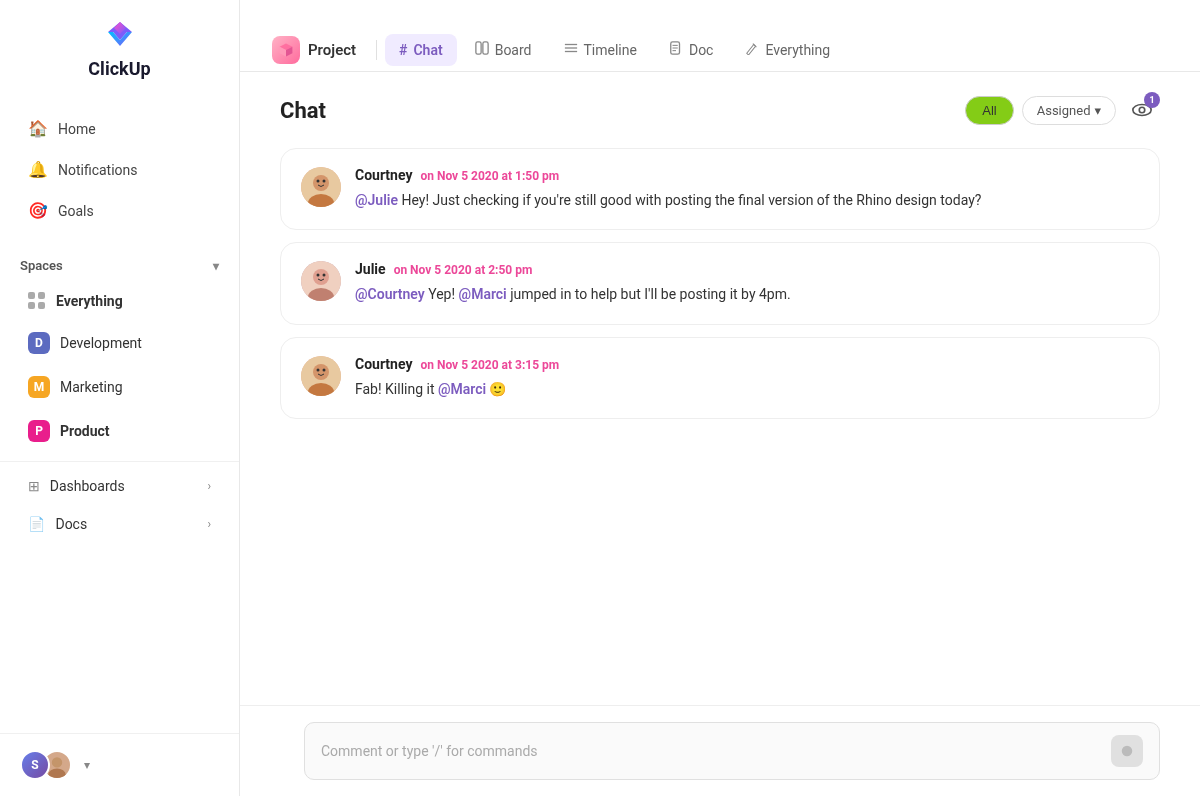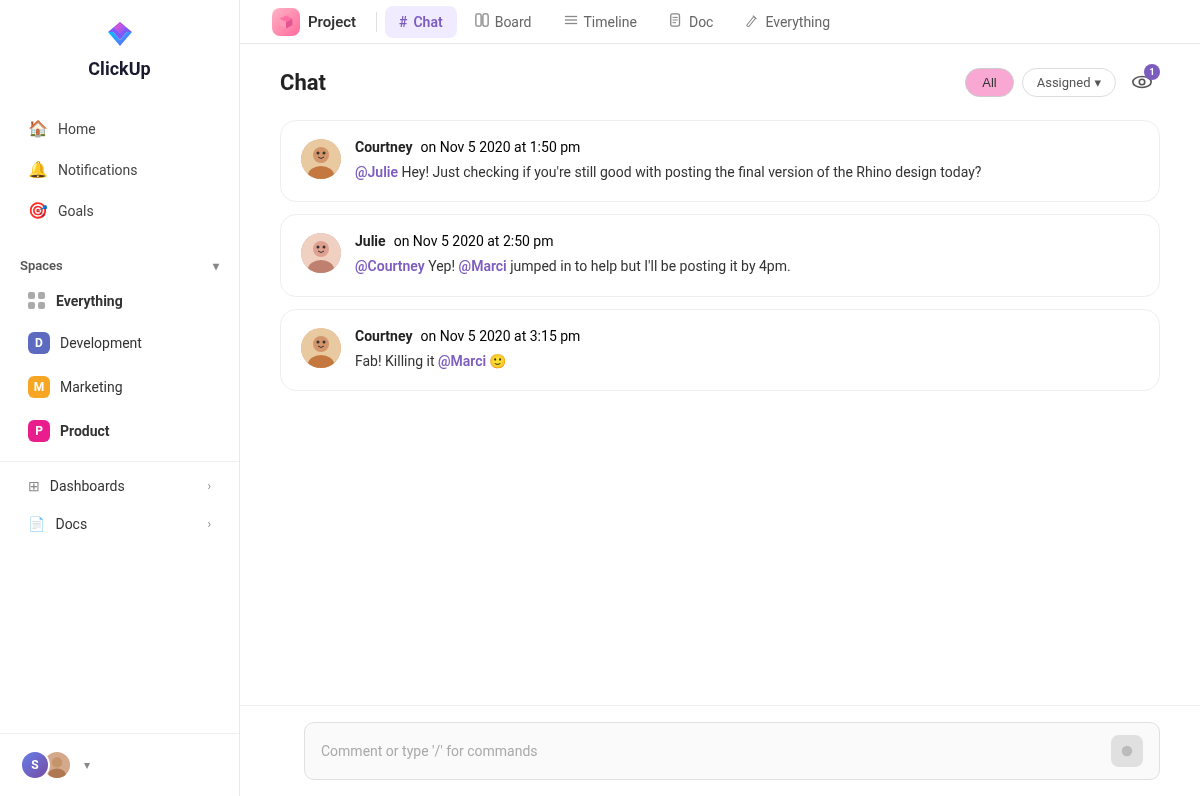--- a/index.html
+++ b/index.html
@@ -168,20 +168,21 @@
 
     
     .top-nav {
       display: flex;
       align-items: center;
       padding: 0 20px;
       border-bottom: 1px solid #e8e8e8;
       height: 44px;
       gap: 4px;
       flex-shrink: 0;
+      margin-top: 28px;
     }
     .project-label {
       display: flex;
       align-items: center;
       gap: 8px;
       font-size: 15px;
       font-weight: 600;
       color: #333;
       padding: 8px 12px;
     }
@@ -248,21 +249,21 @@
     .filter-btn {
       padding: 6px 16px;
       border-radius: 20px;
       border: 1px solid #ddd;
       background: #fff;
       font-size: 13px;
       cursor: pointer;
       color: #555;
     }
     .filter-btn.active {
-      background: #f9a8d4;
+      background: #84cc16;
       border-color: #ccc;
       font-weight: 500;
       color: #333;
       text-align: center;
     }
     .assigned-btn {
       display: flex;
       align-items: center;
       gap: 4px;
       padding: 6px 14px;
@@ -335,22 +336,23 @@
       align-items: baseline;
       gap: 8px;
       margin-bottom: 6px;
     }
     .msg-author {
       font-size: 14px;
       font-weight: 700;
       color: #222;
     }
     .msg-time {
-      font-size: 14px;
-      color: #000000;
+      font-size: 12px;
+      color: #ec4899;
+      font-weight: bold;
     }
     .msg-text {
       font-size: 14px;
       color: #333;
       line-height: 1.6;
     }
     .mention {
       color: #7c5cbf;
       font-weight: 600;
     }

